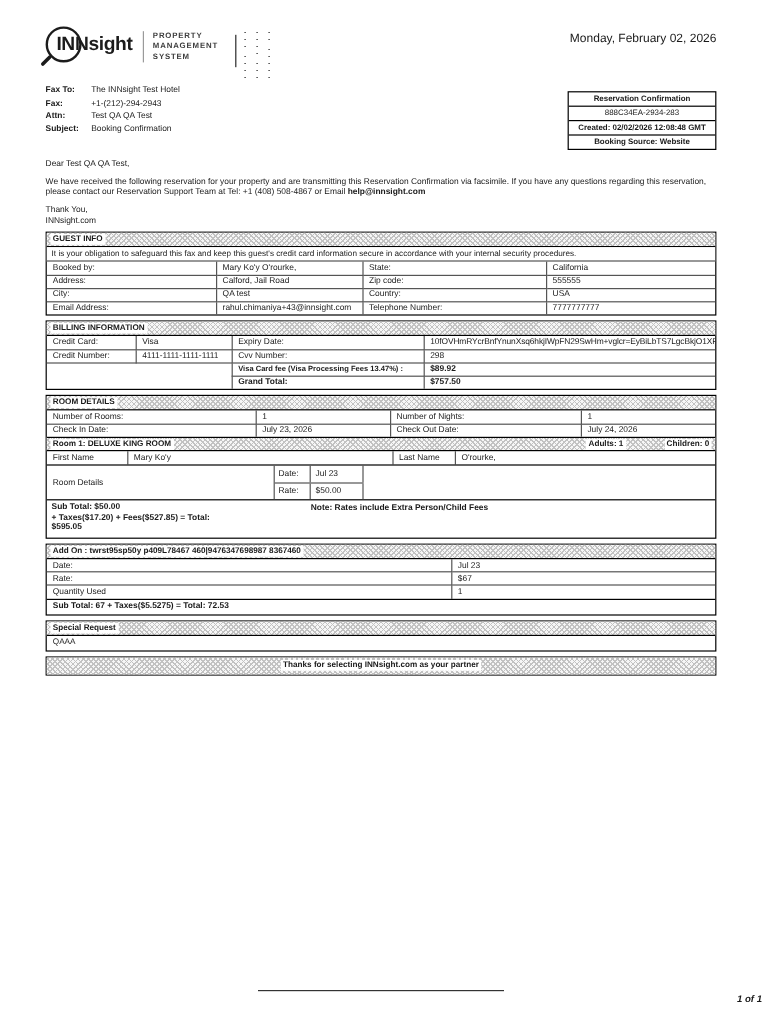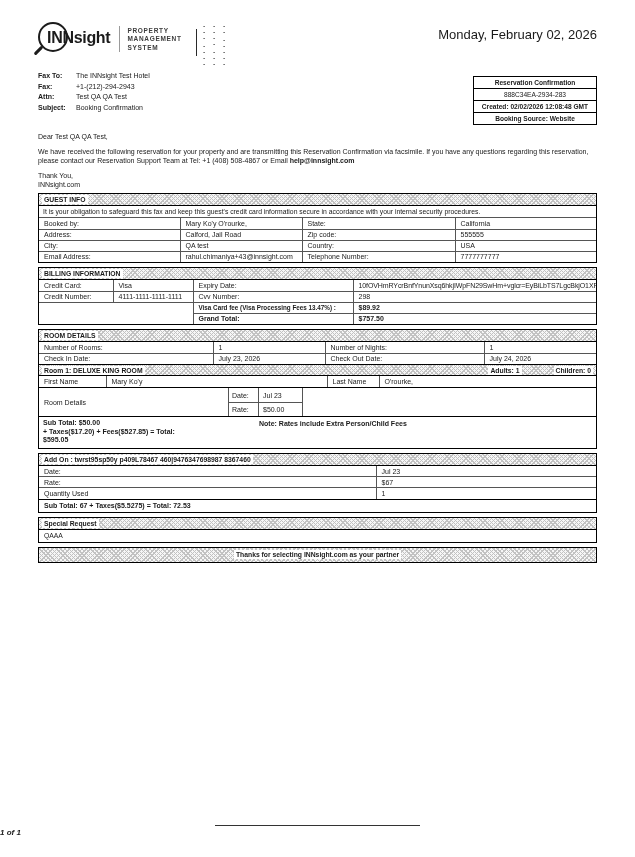--- a/index.html
+++ b/index.html
@@ -15,21 +15,21 @@
   .logo-wrap { display:flex; align-items:center; }
   .logo-mark { position:relative; height:36px; display:flex; align-items:center; padding-left:6px; }
   .lens { position:absolute; left:0; top:2px; width:30px; height:30px; border:2.5px solid #1c1c1c; border-radius:50%; }
   .lens::after { content:""; position:absolute; left:-7px; top:25px; width:11px; height:3px; background:#1c1c1c; border-radius:2px; transform:rotate(-45deg); }
   .logo-text { font-size:16px; font-weight:700; letter-spacing:-0.3px; color:#1b1b1b; padding-left:3px; }
   .logo-divider { width:1px; height:26px; background:#9a9a9a; margin:2px 7px 0 9px; }
   .tagline { font-size:6.5px; font-weight:700; letter-spacing:0.7px; color:#3d3d3d; line-height:8.5px; padding-top:3px; }
   .scan-marks { display:flex; gap:5px; margin-left:14px; padding-top:4px; }
   .scan-line { width:1px; height:27px; background:#2a2a2a; margin-top:5px; }
   .scan-col { writing-mode:vertical-rl; font-size:4px; line-height:5px; letter-spacing:1px; color:#111; }
-  .hdr-date { margin-left:auto; font-size:13px; padding-top:7px; white-space:nowrap; }
+  .hdr-date { margin-left:auto; font-size:10px; padding-top:7px; white-space:nowrap; }
   
   .subhdr { display:flex; justify-content:space-between; margin-top:3px; }
   .fax-row { display:flex; line-height:10.5px; font-size:7px; }
   .fax-row .fl { font-weight:700; width:38px; }
   .conf-box { width:124px; border:1px solid #000; font-size:6.6px; text-align:center; margin-top:5px; }
   .conf-row { line-height:11px; padding:0 2px; white-space:nowrap; overflow:hidden; }
   .conf-row + .conf-row { border-top:1px solid #000; }
   .b { font-weight:700; }
   
   .letter { margin-top:7px; font-size:7px; line-height:9px; }
@@ -63,21 +63,21 @@
   .rd-mini-value { width:44px; border-right:1px solid #555; font-size:7px; padding:0 4px; height:100%; display:flex; align-items:center; }
   .rd-rest { flex:1; }
   
   .subtotal-row { display:flex; padding:2px 4px 3px; font-size:7px; }
   .subtotal-left { width:216px; font-weight:700; line-height:8.6px; }
   .subtotal-note { font-weight:700; padding-top:1px; }
   .addon-subtotal { font-size:7px; font-weight:700; padding:2px 5px 3px; }
   .sr-value { font-size:6.8px; padding:2px 5px 3px; }
   .footer-band { justify-content:center; }
   
-  .page-footer { position:absolute; left:0; right:0; bottom:20px; text-align:left; }
+  .page-footer { position:absolute; left:0; right:0; bottom:20px; text-align:right; }
   .pf-line { width:205px; margin:0 auto 2px; border-top:1px solid #333; }
   .pf-num { font-size:8px; font-weight:700; font-style:italic; }
 </style>
 </head>
 <body>
 
 <div class="page">
 
   <div class="hdr">
     <div class="logo-wrap">

